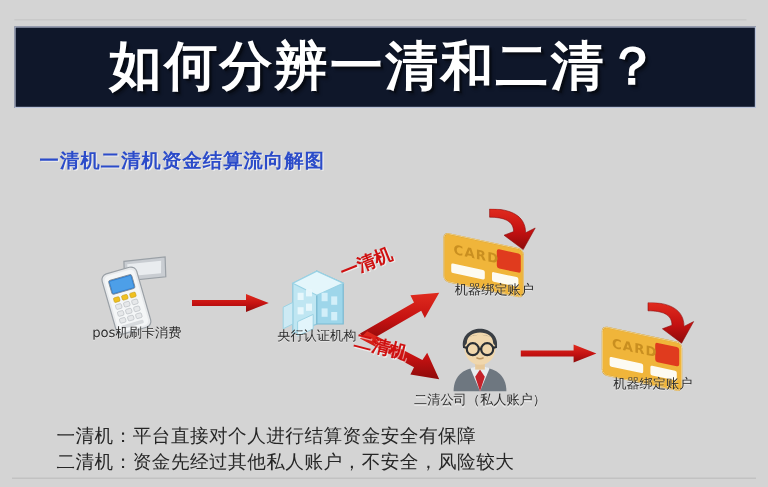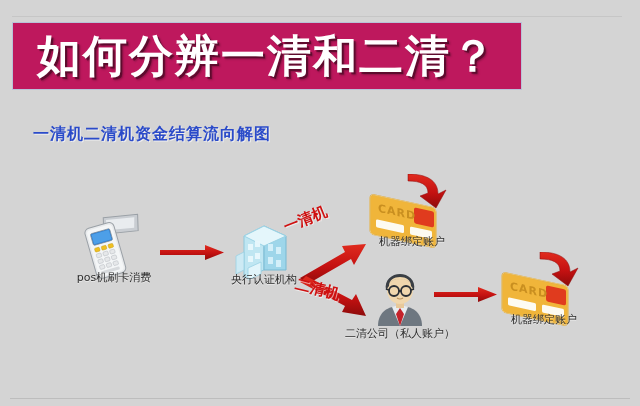--- a/index.html
+++ b/index.html
@@ -6,22 +6,22 @@
   body{
     width:640px;height:406px;overflow:hidden;
     background:#d4d4d4;
     font-family:"DejaVu Sans","Liberation Sans",sans-serif;
     position:relative;
   }
   .stage{position:absolute;inset:0;}
 
   
   #title-banner{
-    position:absolute;left:12px;top:22px;width:510px;height:68px;
-    background:#be185d;
+    position:absolute;left:12px;top:22px;width:618px;height:68px;
+    background:#0f172a;
     border:1px solid #b9c2d8;
     box-sizing:border-box;
     display:flex;align-items:center;justify-content:center;
   }
   #title-text{
     color:#ffffff;
     font-size:44px;
     font-weight:bold;
     letter-spacing:2px;
     line-height:1;
@@ -263,16 +263,20 @@
         <path d="M40 0 C58 0 70 6 70 20 L78 16 L68 34 L52 22 L60 19 C60 10 52 7 40 7 Z" fill="url(#redgrad)" stroke="#8d0b0b" stroke-width="0.5"></path>
       </svg>
       <div class="node-label" style="top:60px;">机器绑定账户</div>
     </div>
 
     <div class="arrow-label" id="label-yiqing">一清机</div>
     <div class="arrow-label" id="label-erqing">二清机</div>
 
   </div>
 
+  <div id="footer-notes">
+    <div>一清机：平台直接对个人进行结算资金安全有保障</div>
+    <div>二清机：资金先经过其他私人账户，不安全，风险较大</div>
+  </div>
 
   <div id="bottom-rule"></div>
 
 </div>
 
 </body></html>

